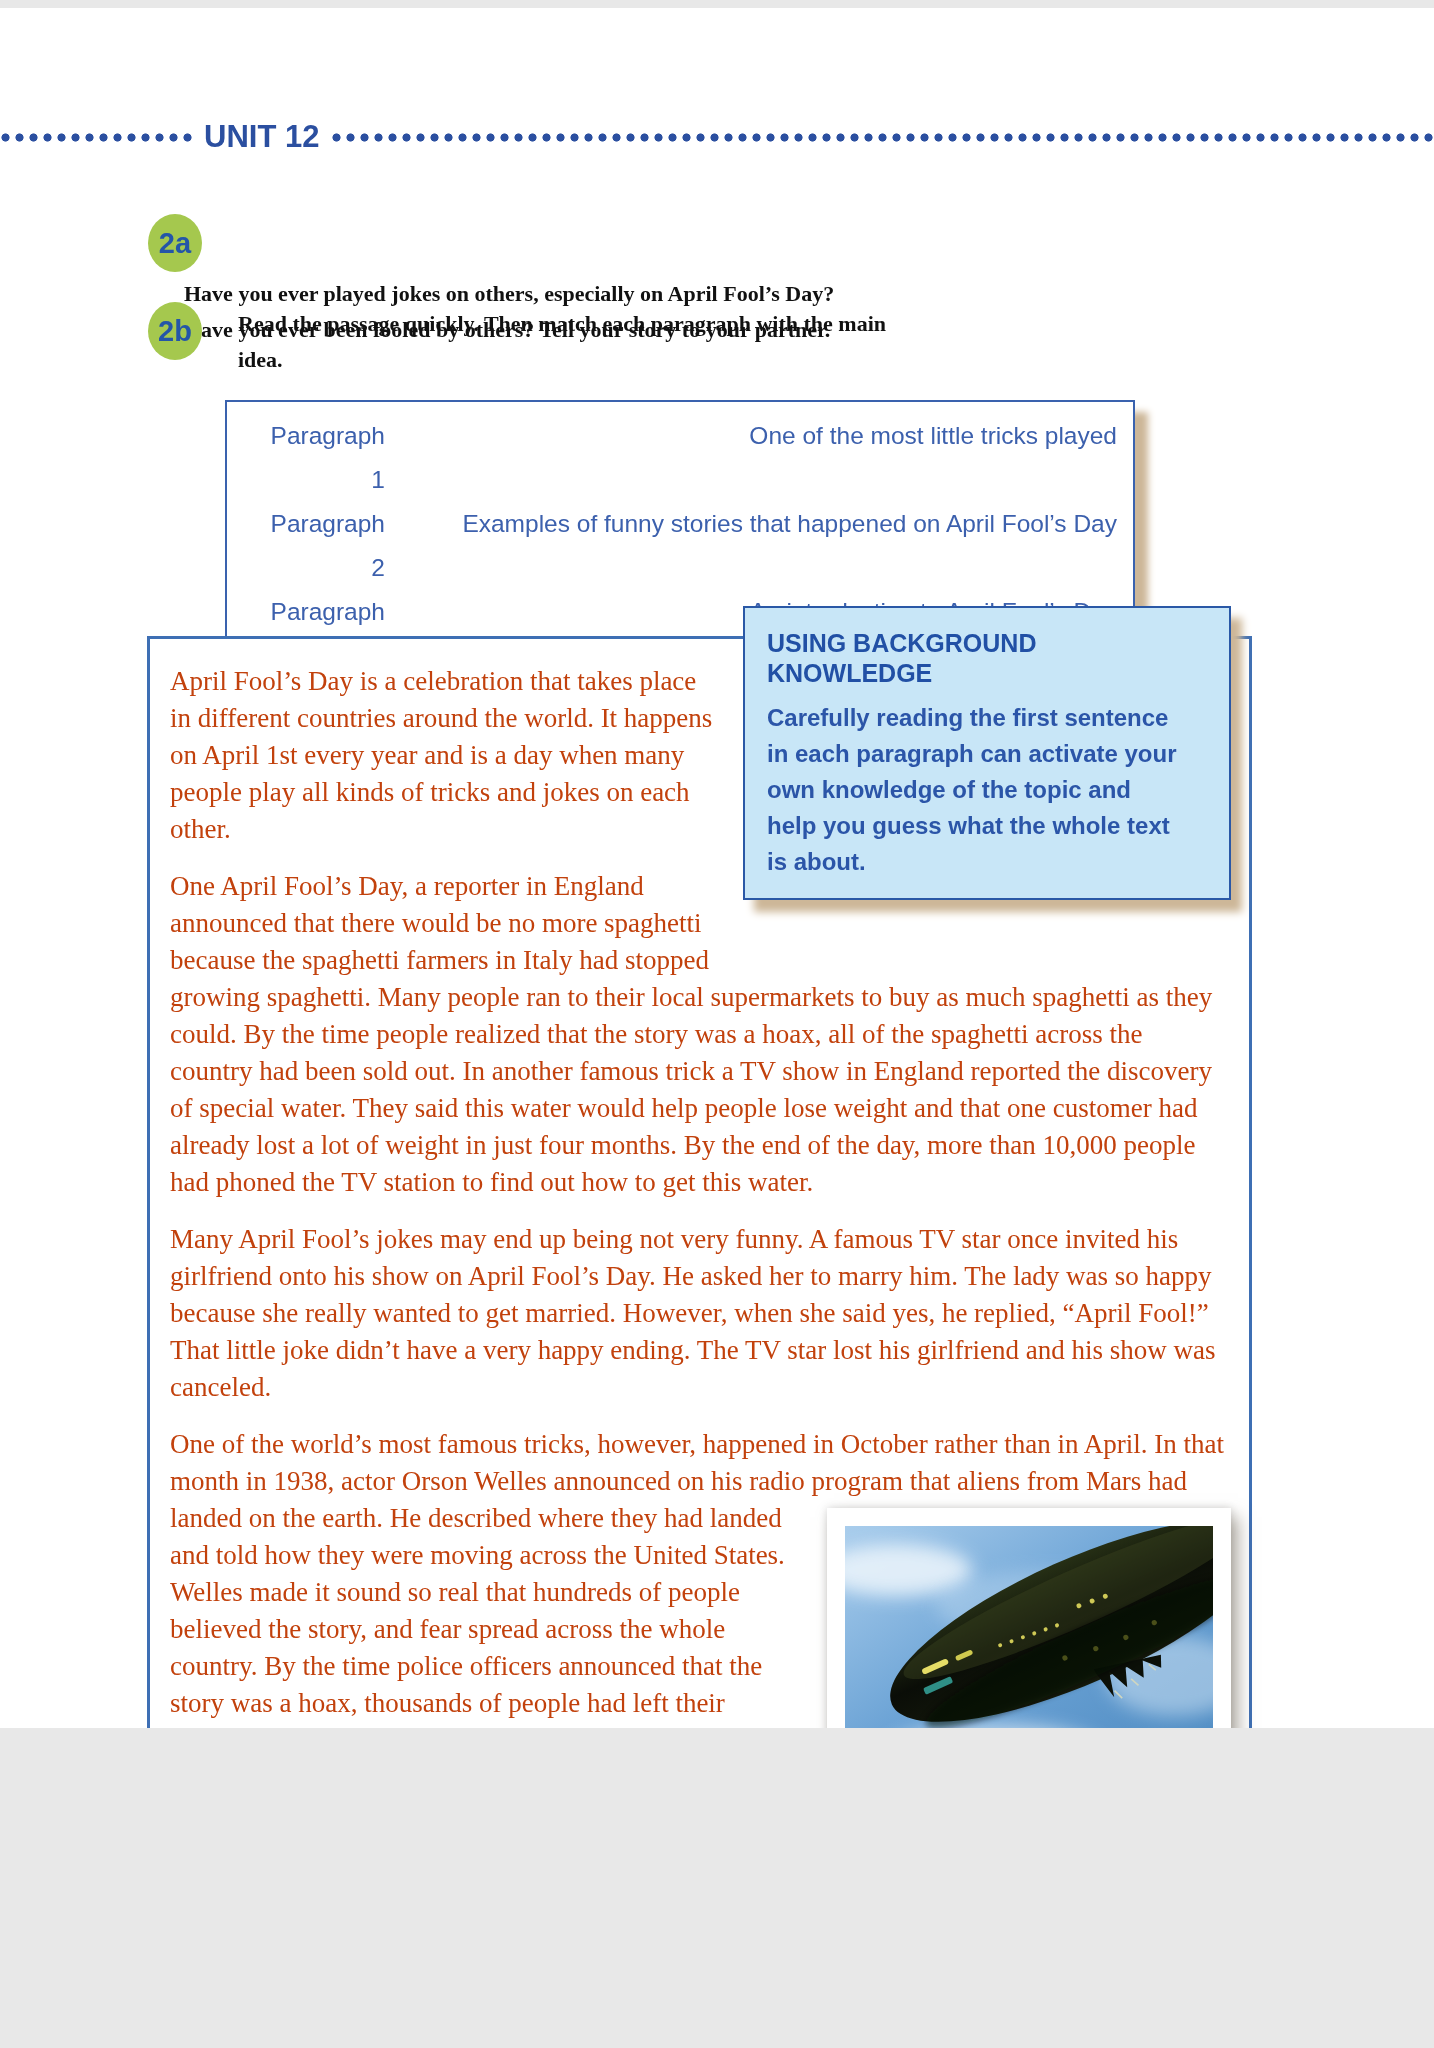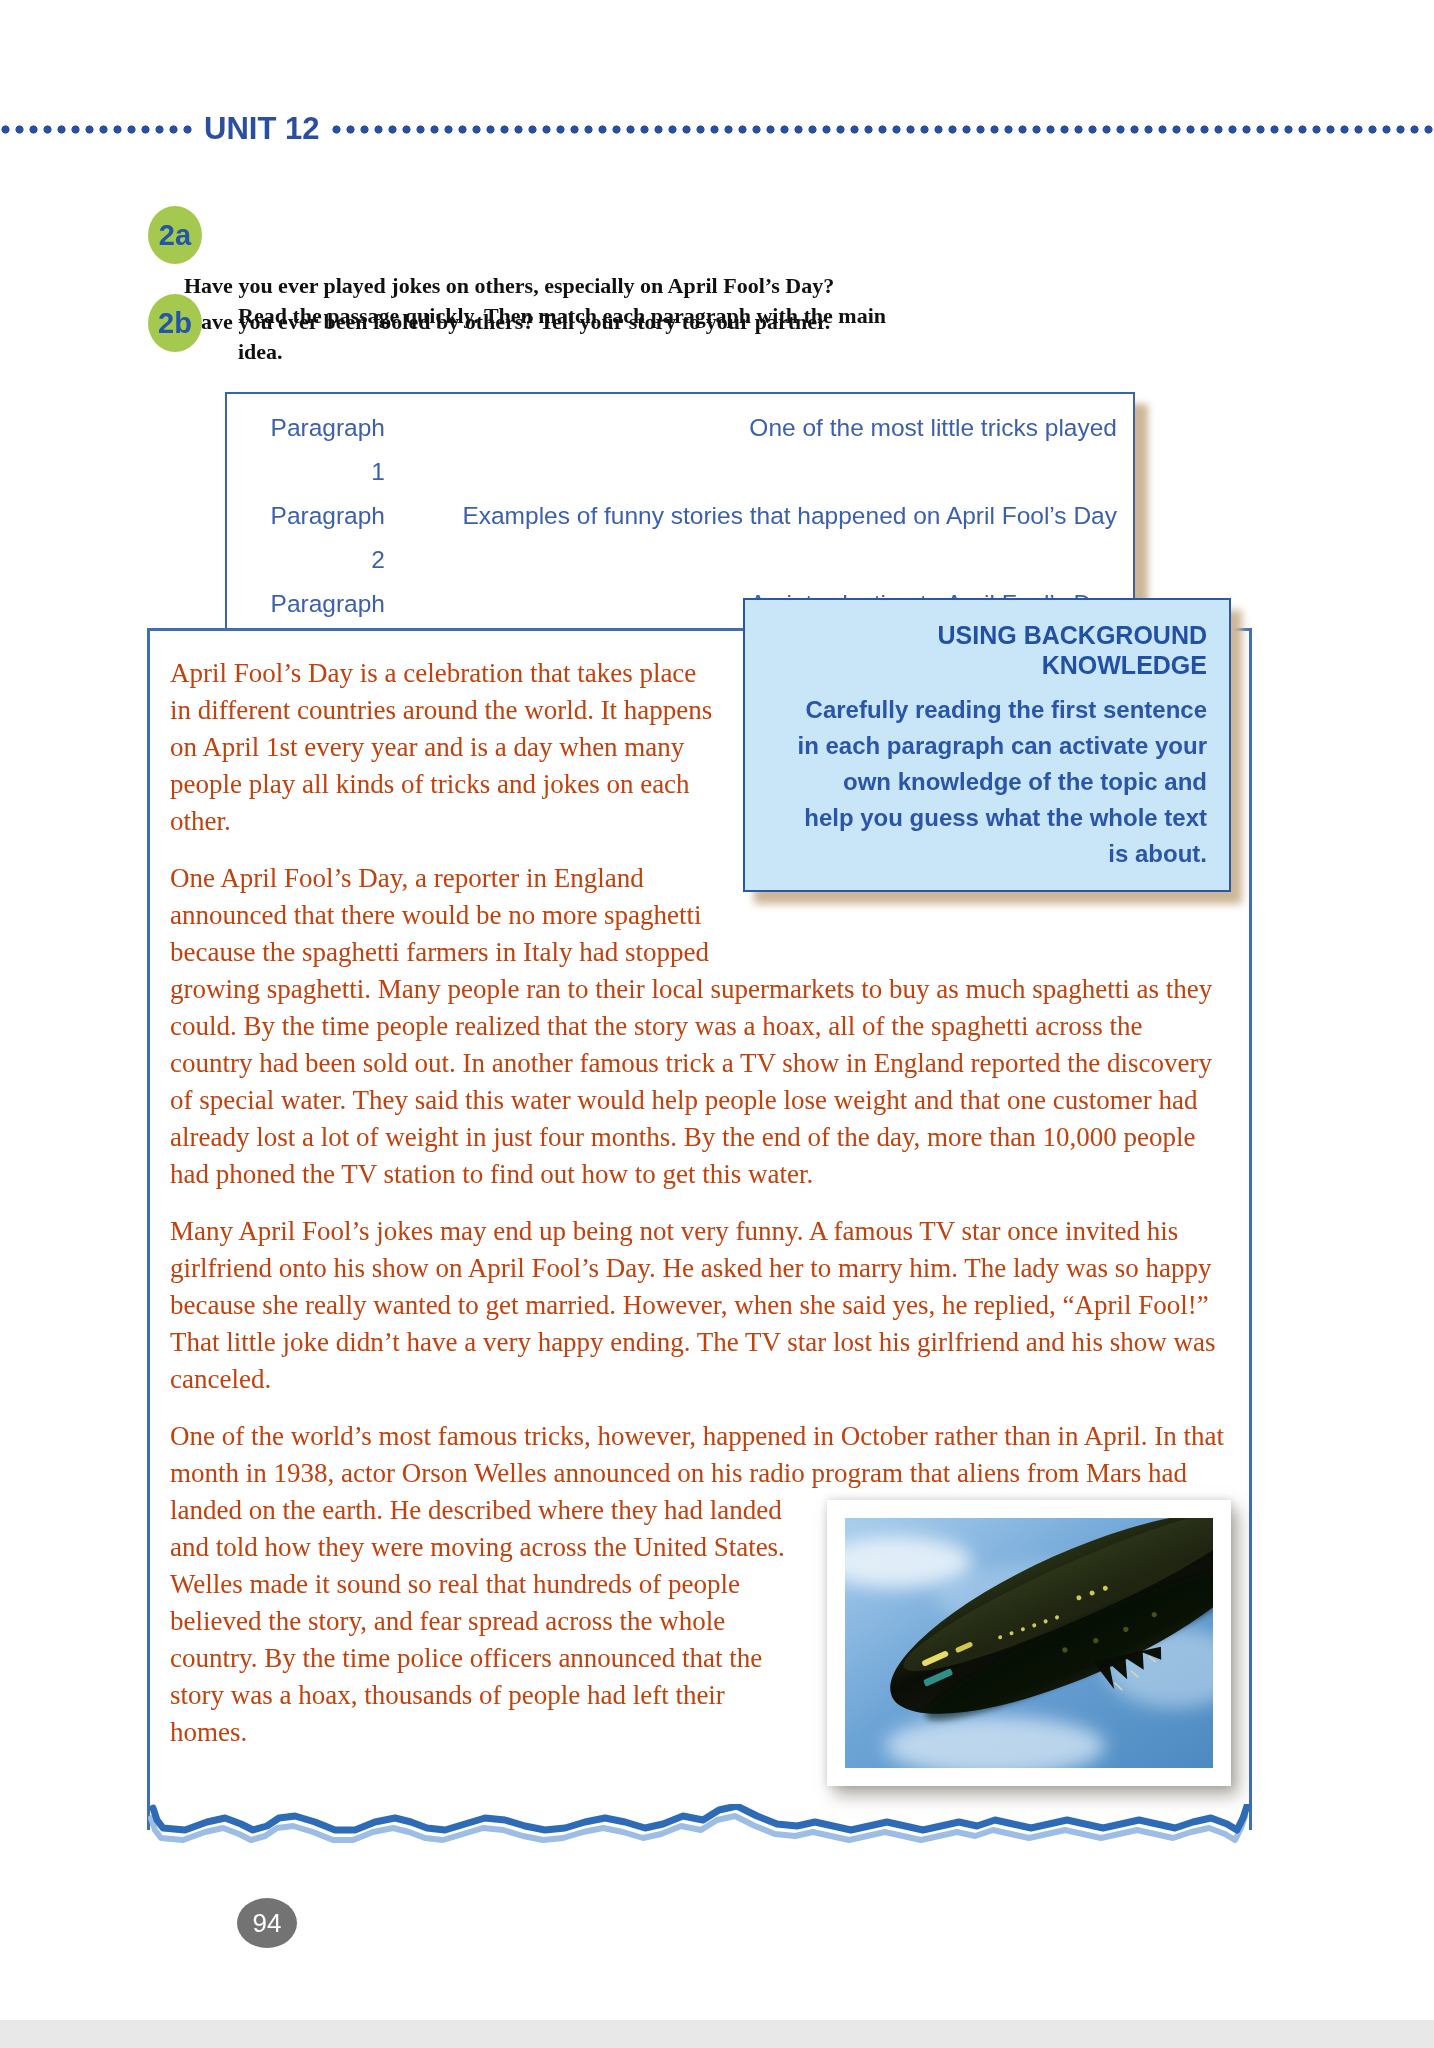--- a/index.html
+++ b/index.html
@@ -1,20 +1,20 @@
 <!DOCTYPE html>
 <html><head>
 <meta charset="utf-8">
 <style>
   html,body{margin:0;padding:0;background:#e8e8e8;}
   .page{
     position:relative;
-    width:1434px;height:2020px;
-    background:#ffffff;
-    margin:0 auto;
+    width:1434px;height:1720px;
+    background:#ffffff;
+    margin:8px auto;
     overflow:hidden;
     font-family:"Liberation Serif", serif;
   }
 
   
   .unit-header{
     position:absolute;top:112px;left:0;right:0;
     display:flex;align-items:center;height:34px;
   }
   .dots{
@@ -82,21 +82,20 @@
   .strategy{
     float:right;
     width:488px;
     box-sizing:border-box;
     margin:-57px 0 60px 24px;
     background:#c8e6f7;
     border:2px solid #2a58a6;
     box-shadow:11px 12px 8px #cdb798;
     padding:20px 22px 18px 22px;
     font-family:"Liberation Sans", sans-serif;
-    text-align:right;
   }
   .strategy-title{
     font-weight:bold;font-size:25px;color:#2150a5;line-height:30px;
   }
   .strategy-body{
     margin-top:12px;
     font-weight:bold;font-size:24px;line-height:36px;color:#2b55a8;
     white-space:pre-line;
   }
 

